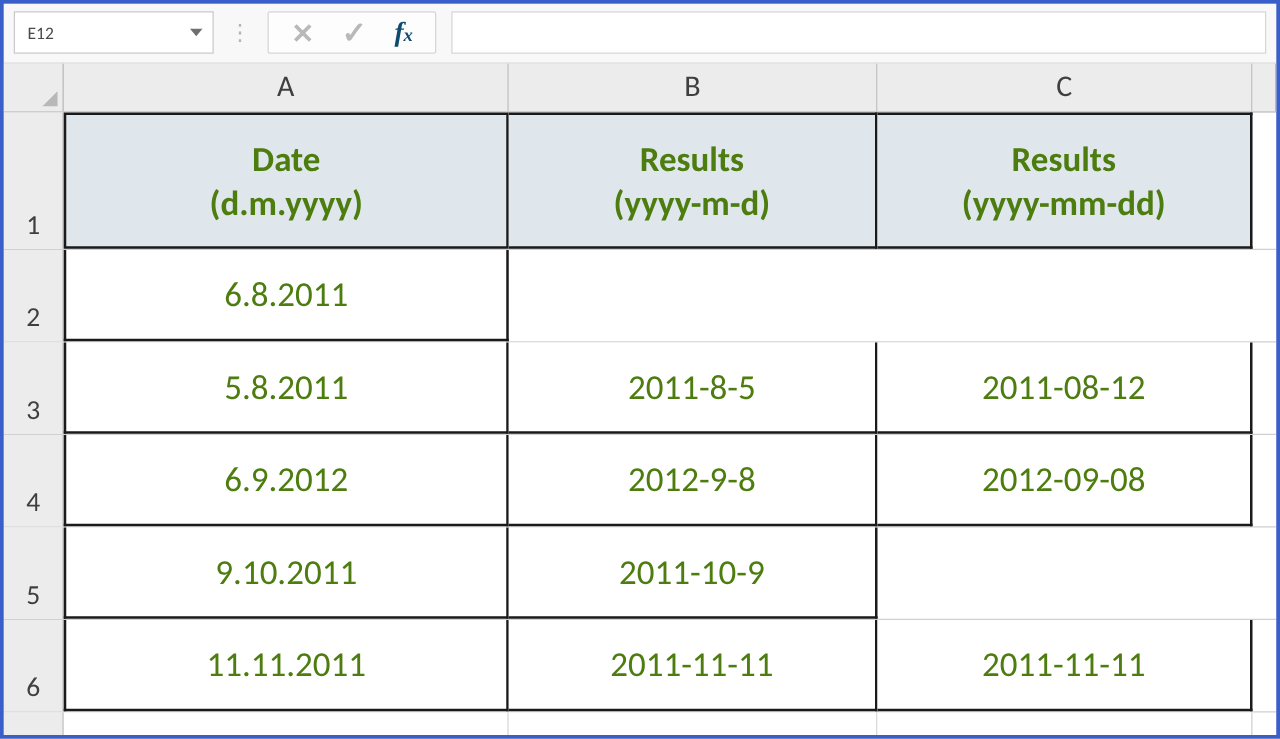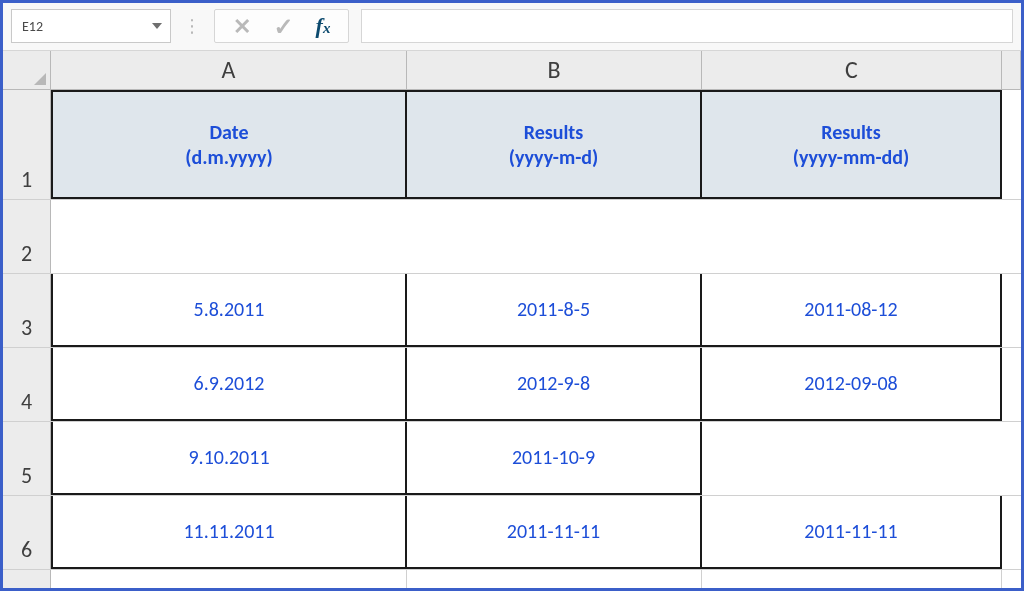--- a/index.html
+++ b/index.html
@@ -140,22 +140,22 @@
     justify-content:center;
     font-size:22px;
     color:#3f3f3f;
     padding-bottom:6px;
   }
   .cell {
     border-right:1px solid #d0d0d0;
     display:flex;
     align-items:center;
     justify-content:center;
-    font-size:20px;
-    color:#1d4ed8;
+    font-size:28px;
+    color:#4d7c0f;
     background:#ffffff;
     text-align:center;
     line-height:1.25;
     padding:4px 6px;
   }
   
   .r1 { height:110px; }
   .r1 .cell {
     background:#dfe6ec;
     font-weight:bold;
@@ -212,20 +212,21 @@
       <div class="cell col-A">Date
 (d.m.yyyy)</div>
       <div class="cell col-B">Results
 (yyyy-m-d)</div>
       <div class="cell col-C">Results
 (yyyy-mm-dd)</div>
     </div>
 
     <div class="row r-data">
       <div class="row-head">2</div>
+      <div class="cell col-A">6.8.2011</div>
     </div>
 
     <div class="row r-data">
       <div class="row-head">3</div>
       <div class="cell col-A">5.8.2011</div>
       <div class="cell col-B">2011-8-5</div>
       <div class="cell col-C">2011-08-12</div>
     </div>
 
     <div class="row r-data">

